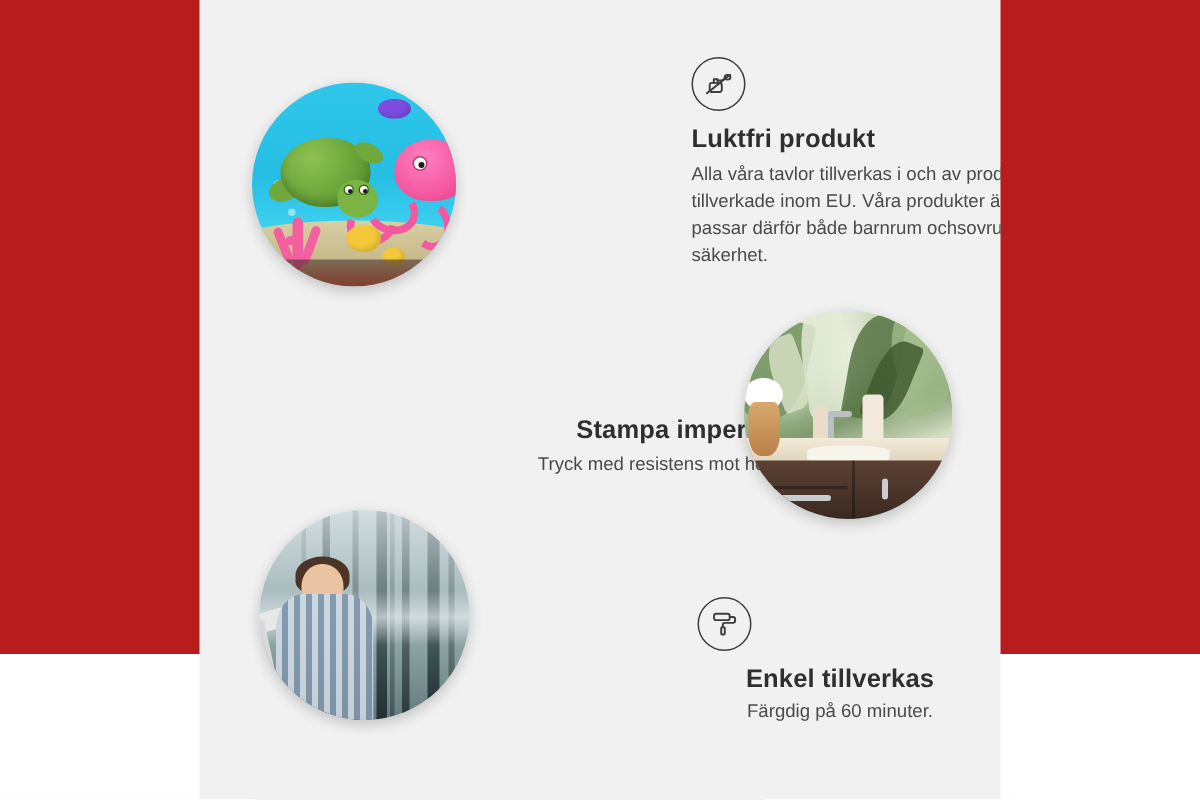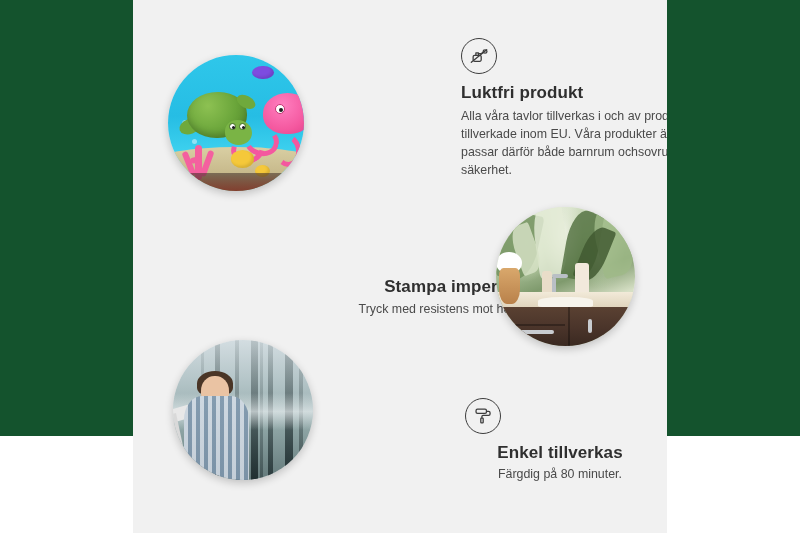--- a/index.html
+++ b/index.html
@@ -9,21 +9,21 @@
     height: 533px;
     overflow: hidden;
     background: #ffffff;
     font-family: "Liberation Sans", sans-serif;
   }
 
   .page {
     position: relative;
     width: 800px;
     height: 436px;
-    background: #14532d;
+    background: #b91c1c;
   }
 
   
   .panel {
     position: absolute;
     left: 133px;
     top: 0;
     width: 534px;
     height: 533px;
     background: #f1f1f1;
@@ -388,17 +388,17 @@
 
     <div class="feature f3">
       <div class="feature-icon">
         <svg width="22" height="22" viewBox="0 0 24 24" fill="none" stroke="#3d3d3d" stroke-width="1.4" stroke-linecap="round" stroke-linejoin="round">
           <rect x="4.4" y="4.6" width="11.4" height="4.6" rx="1.6"></rect>
           <path d="M15.8 6.9h2.4a1.5 1.5 0 0 1 1.5 1.5v1.3a1.5 1.5 0 0 1-1.5 1.5h-6.1a1.3 1.3 0 0 0-1.3 1.3v1.1"></path>
           <rect x="9.6" y="14.3" width="2.6" height="5.3" rx="0.7"></rect>
         </svg>
       </div>
       <div class="feature-title">Enkel tillverkas</div>
-      <div class="feature-body">Färgdig på 80 minuter.</div>
+      <div class="feature-body">Färgdig på 60 minuter.</div>
     </div>
 
   </div>
 </div>
 
 </body></html>

